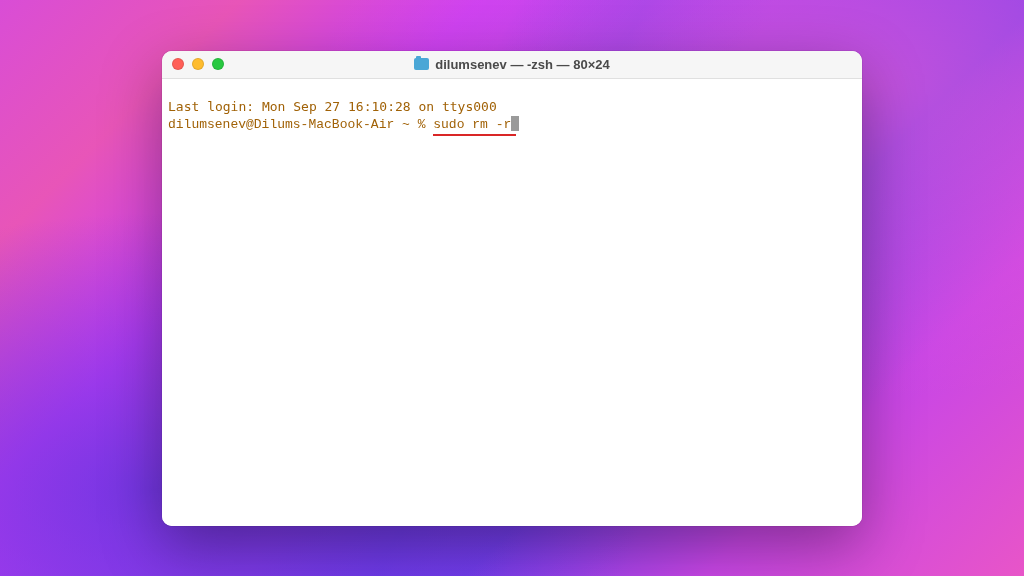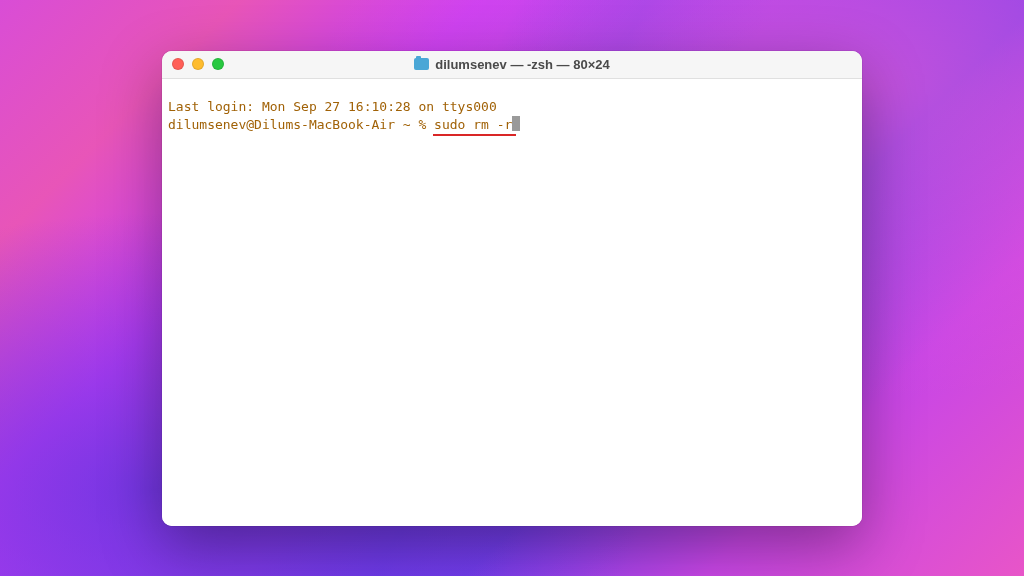--- a/index.html
+++ b/index.html
@@ -111,20 +111,21 @@
       background: #ffffff;
       white-space: pre;
       position: relative;
     }
     .terminal-line {
       display: block;
     }
     .prompt-line {
       position: relative;
       display: inline-block;
+      font-family: Liberation Mono, monospace;
     }
     .command-part {
       position: relative;
     }
     .underline-annot {
       position: absolute;
       height: 2px;
       background: #d92626;
       bottom: -2px;
     }

